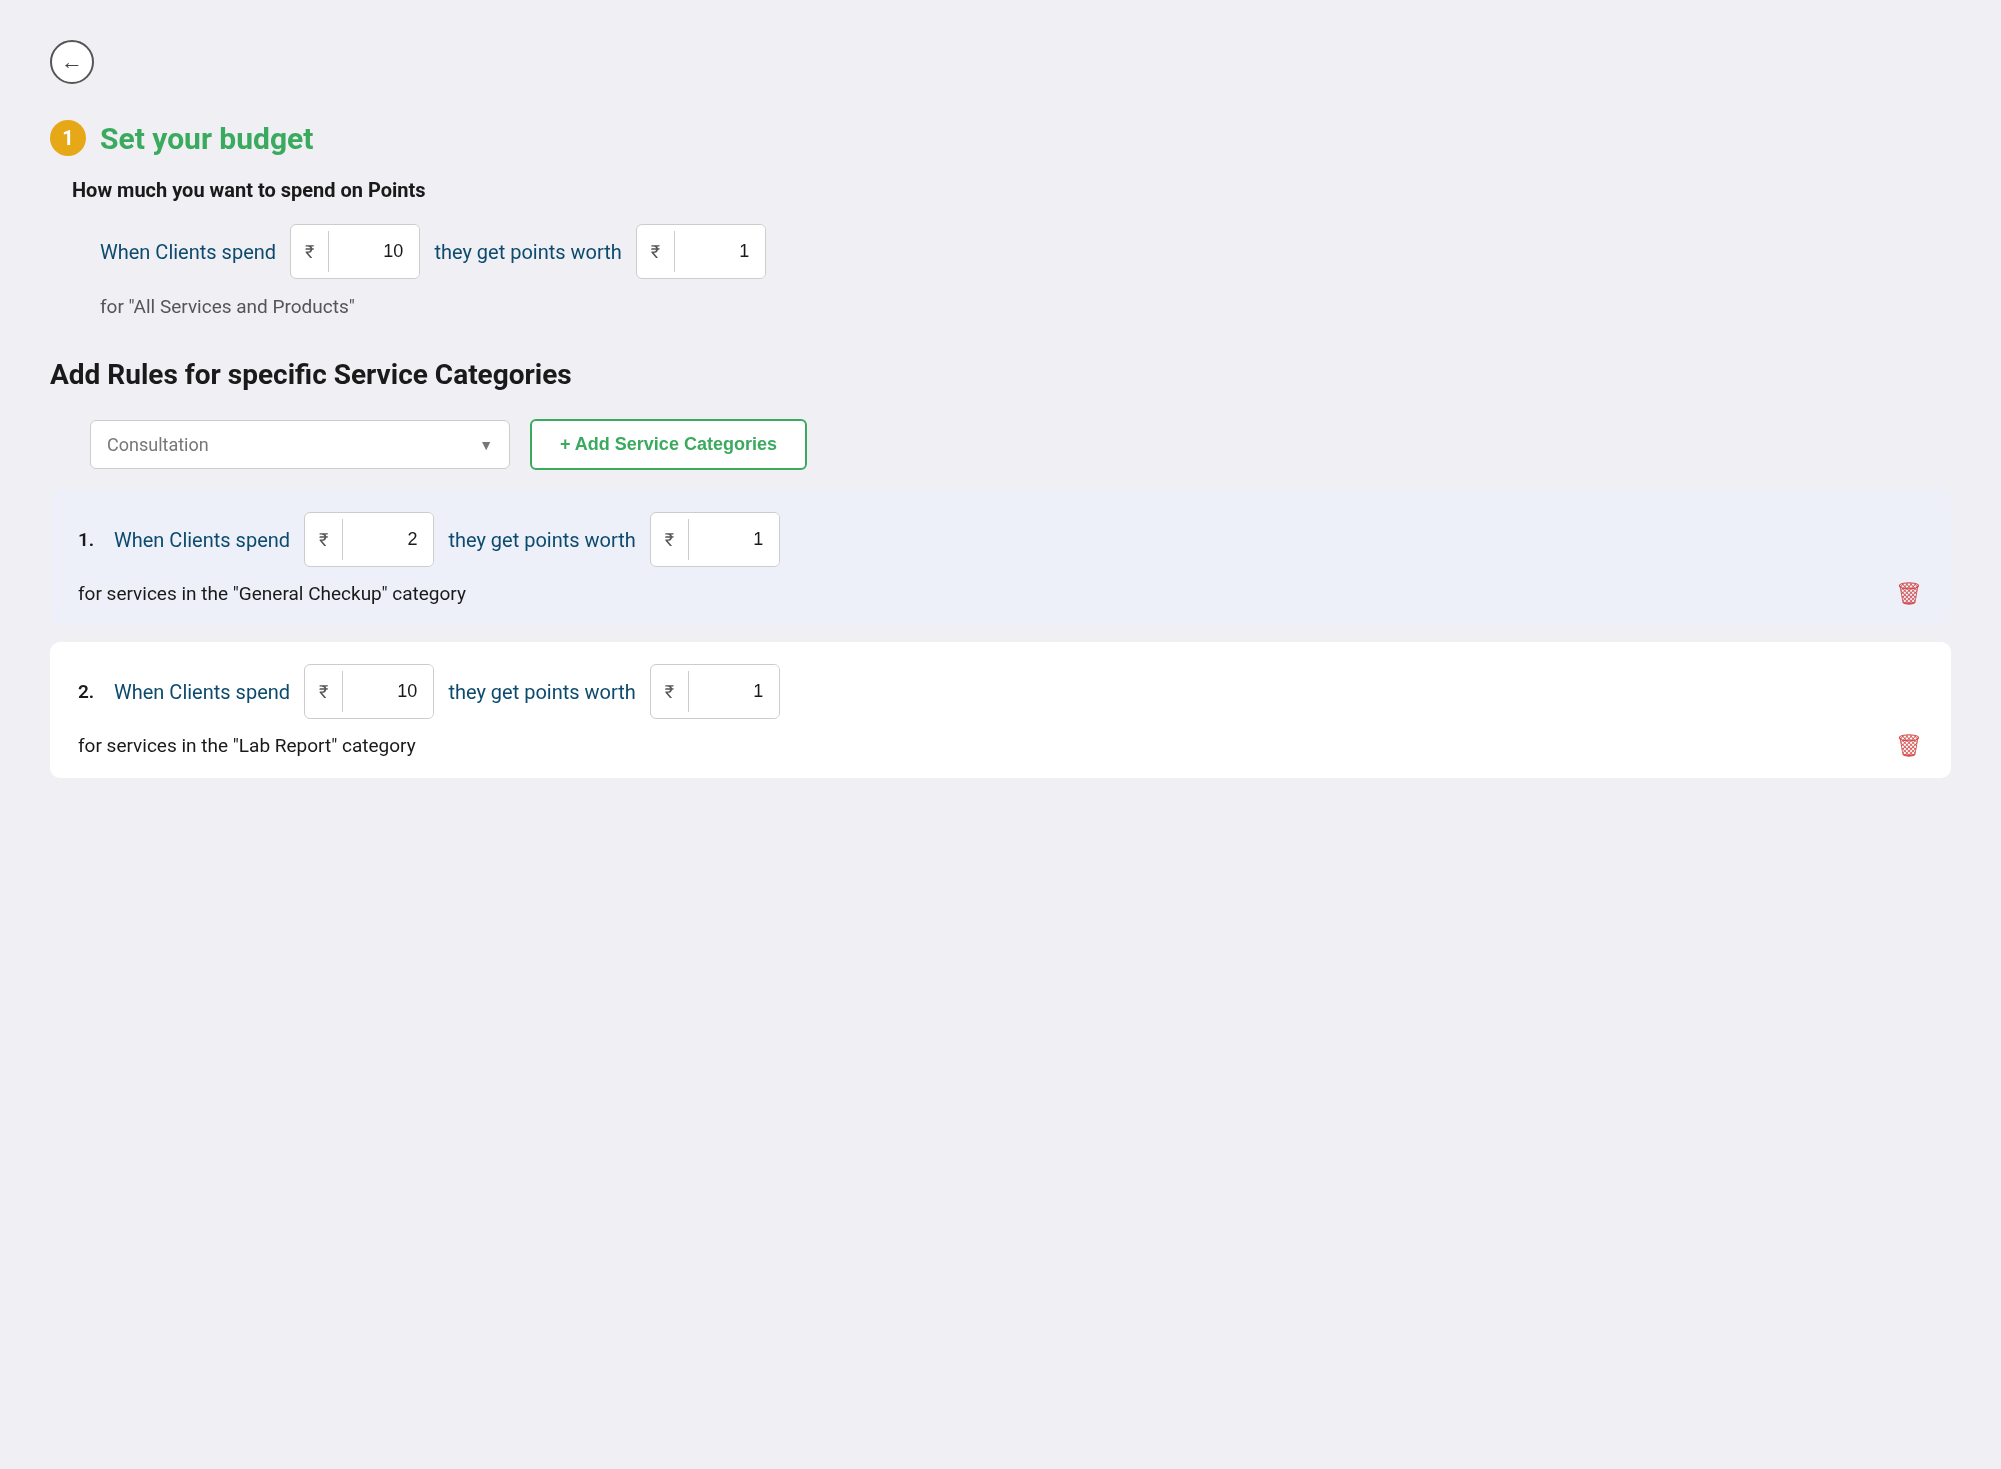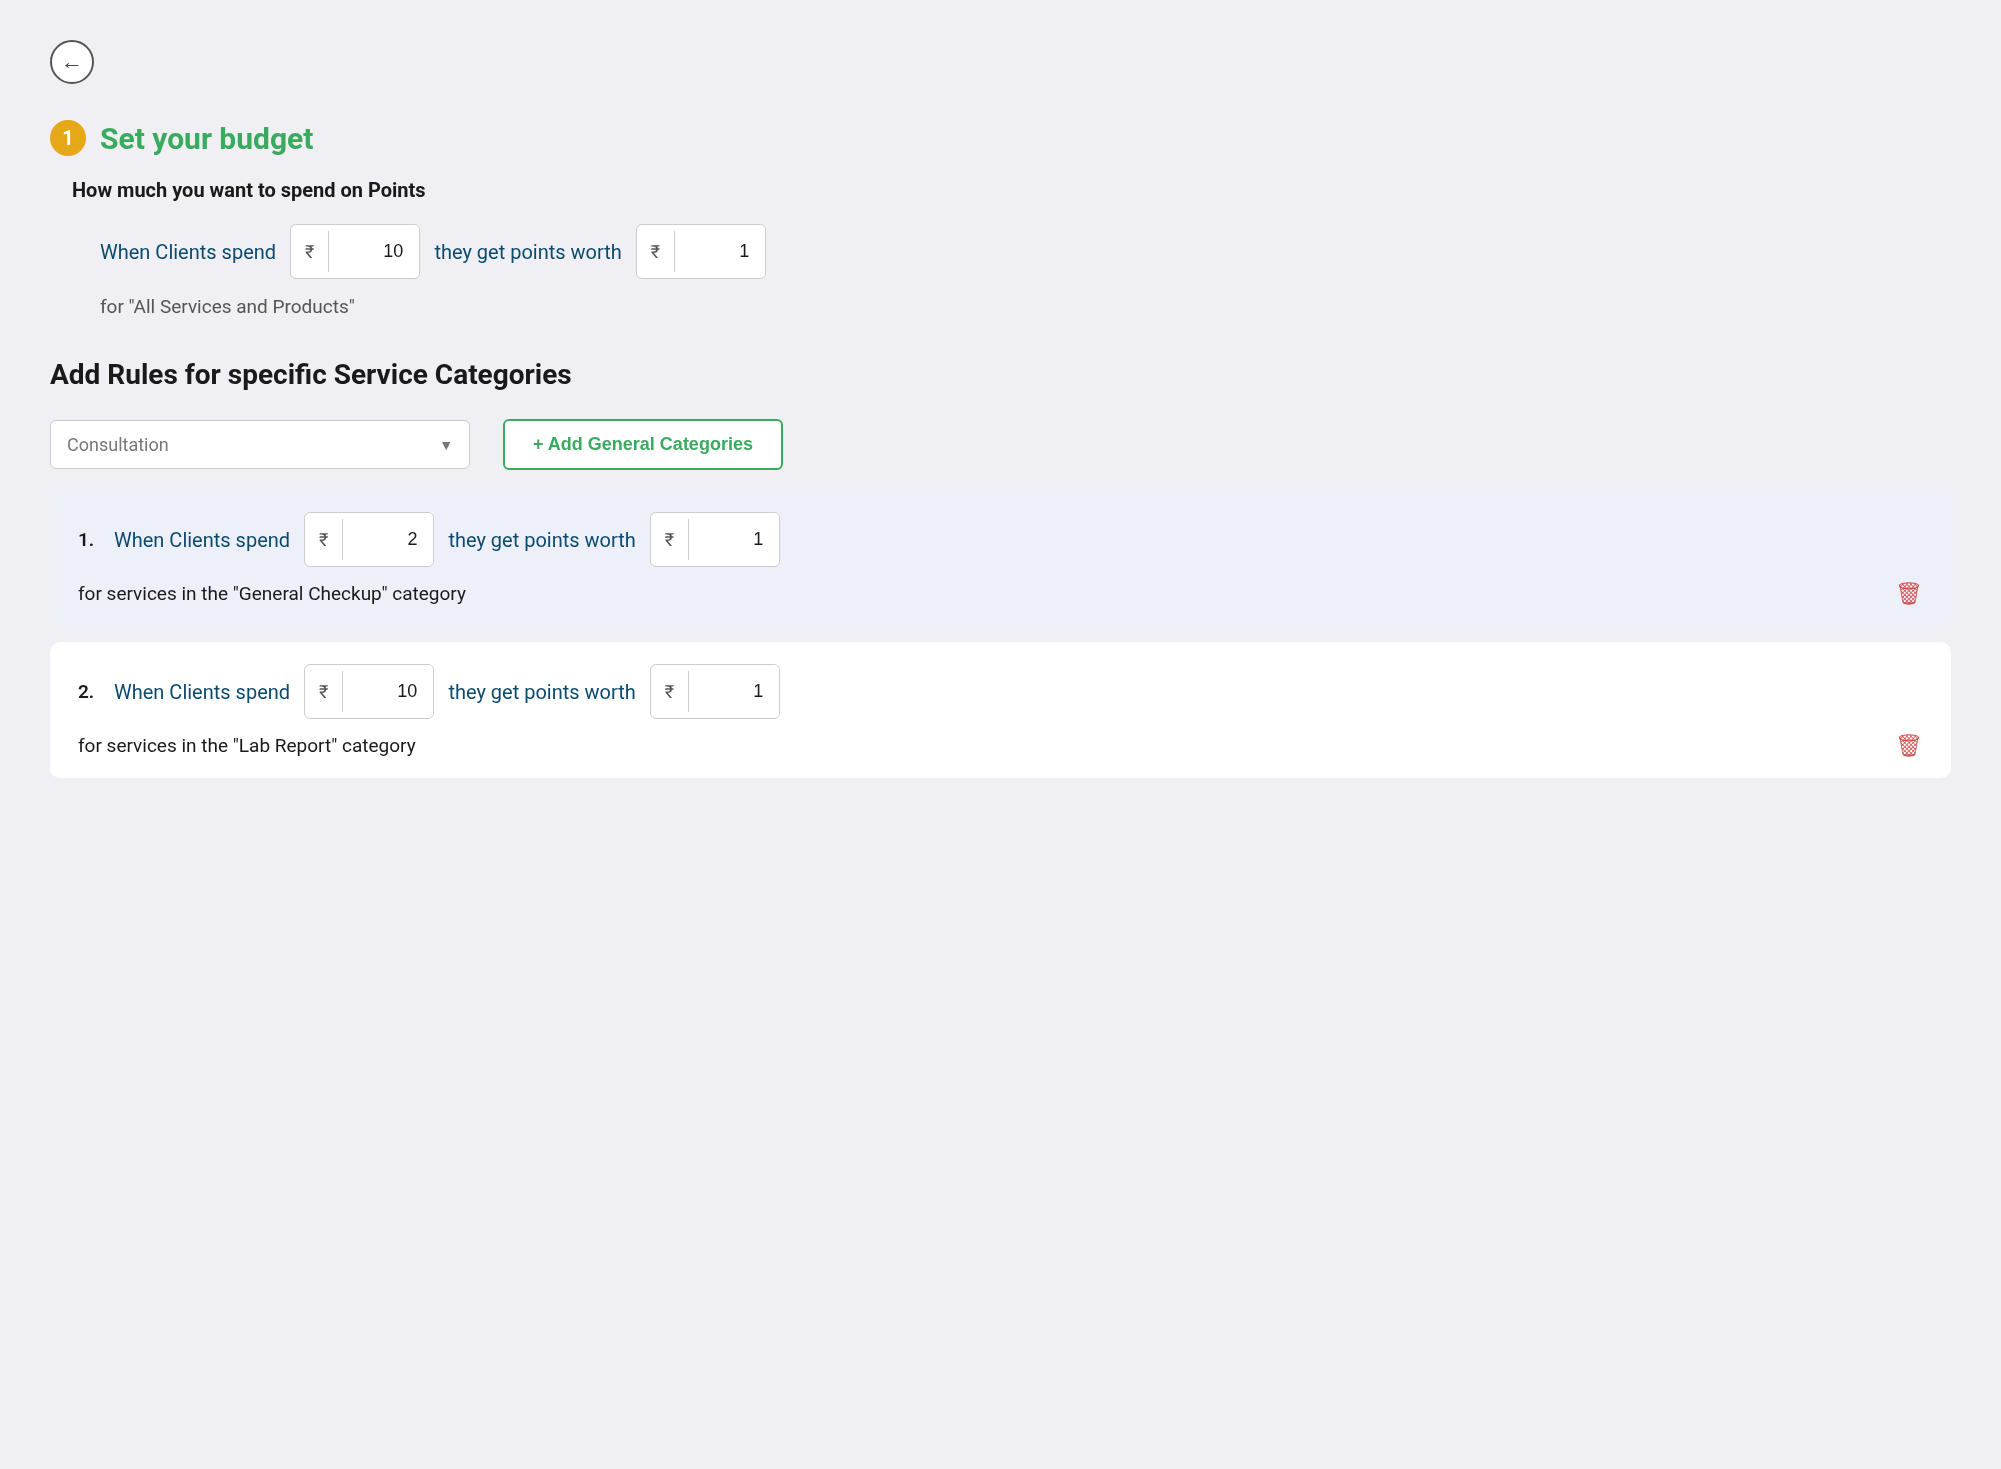--- a/index.html
+++ b/index.html
@@ -137,22 +137,23 @@
     .rules-title {
       font-size: 28px;
       font-weight: 700;
       color: #1a1a1a;
       margin-bottom: 28px;
     }
 
     .dropdown-add-row {
       display: flex;
       align-items: center;
-      gap: 33px;
+      gap: 20px;
       margin-bottom: 20px;
+      margin-left: 40px;
     }
 
     .category-dropdown {
       border: 1.5px solid #ccc;
       border-radius: 6px;
       background: white;
       padding: 13px 16px;
       font-size: 18px;
       color: #777;
       display: flex;
@@ -262,21 +263,21 @@
 <div class="for-label">for "All Services and Products"</div>
 
 <div class="rules-section">
   <div class="rules-title">Add Rules for specific Service Categories</div>
 
   <div class="dropdown-add-row">
     <div class="category-dropdown">
       <span>Consultation</span>
       <span class="dropdown-arrow">▼</span>
     </div>
-    <button class="add-categories-btn">+ Add General Categories</button>
+    <button class="add-categories-btn">+ Add Service Categories</button>
   </div>
 
   <div class="rule-card">
     <div class="rule-row">
       <span class="rule-number">1.</span>
       <span class="row-label">When Clients spend</span>
 
       <div class="currency-input-group">
         <span class="currency-symbol">₹</span>
         <input class="amount-input" type="text" value="2" style="">

